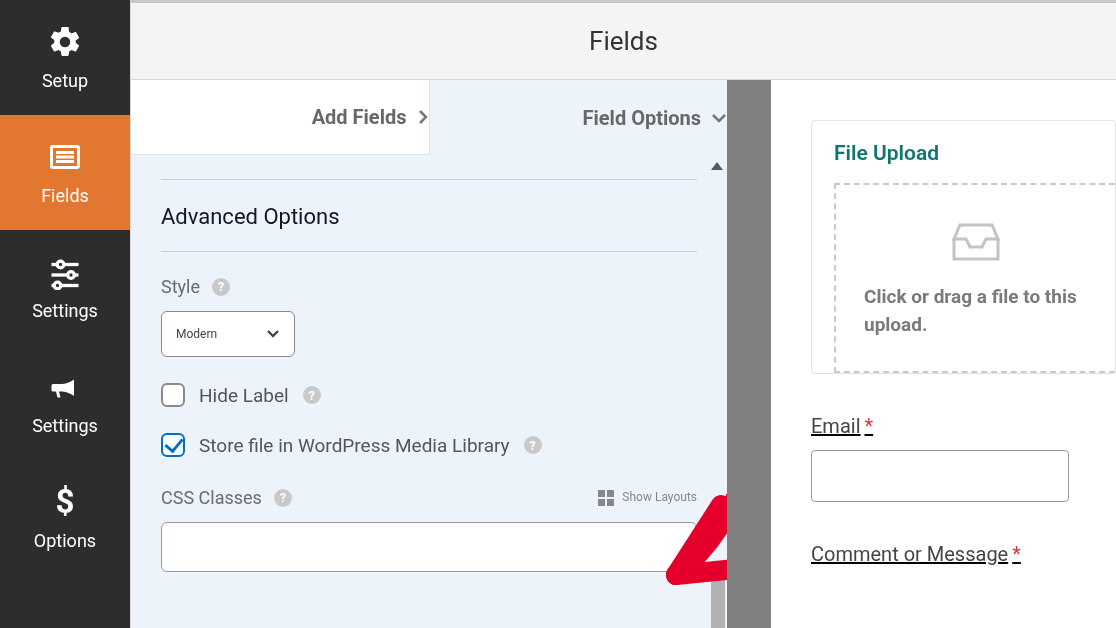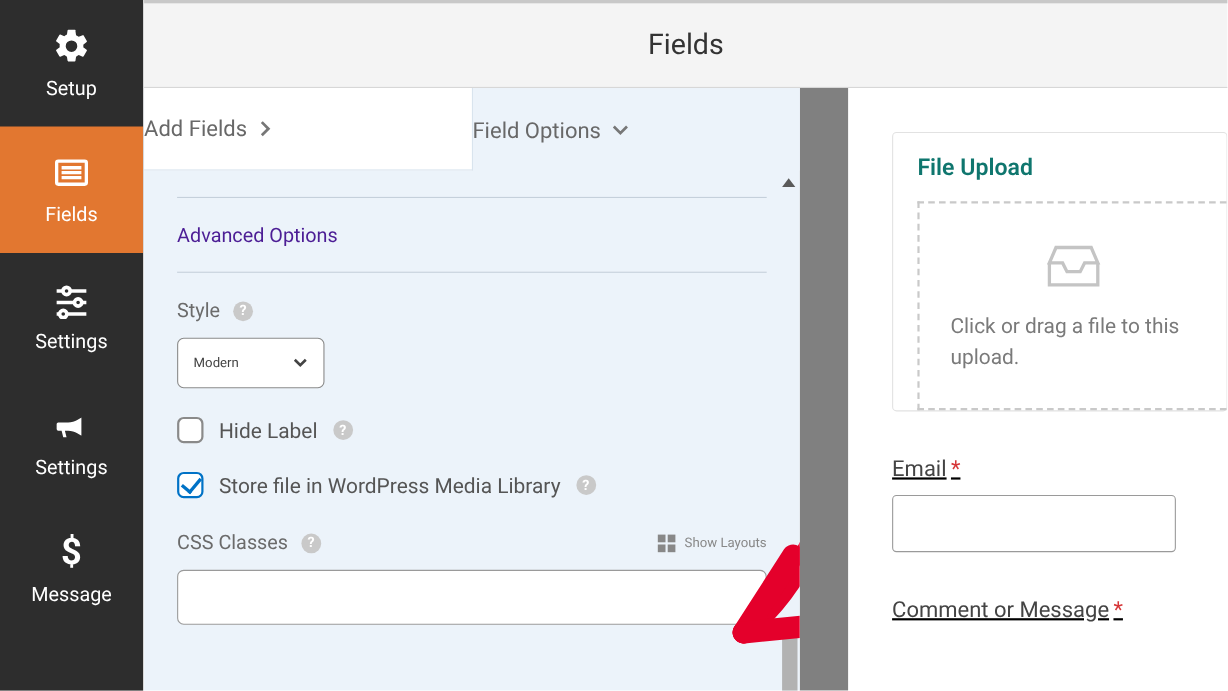--- a/index.html
+++ b/index.html
@@ -8,27 +8,27 @@
 .sidebar { width: 130px; background: #2d2d2d; display: flex; flex-direction: column; }
 .side-item { display: flex; flex-direction: column; align-items: center; justify-content: center; color: #fff; height: 115px; cursor: pointer; }
 .side-item.active { background: #e27730; }
 .side-item .icon { width: 36px; height: 36px; margin-bottom: 10px; }
 .side-item .label { font-size: 18px; }
 .main { flex: 1; display: flex; flex-direction: column; border-left: 1px solid #d7d7d7; }
 .topbar { height: 80px; border-top: 3px solid #c8c8c8; border-bottom: 1px solid #d7d7d7; background: #f4f4f4; display: flex; align-items: center; justify-content: center; font-size: 26px; color: #333; }
 .content { flex: 1; display: flex; overflow: hidden; }
 .left-panel { width: 596px; background: #ecf3fa; display: flex; flex-direction: column; position: relative; }
 .tabs { display: flex; height: 75px; position: relative; }
-.tab { flex: 1; display: flex; align-items: center; justify-content: flex-start; font-size: 20px; color: #686868; cursor: pointer; gap: 10px; }
+.tab { flex: 1; display: flex; align-items: center; justify-content: flex-end; font-size: 20px; color: #686868; cursor: pointer; gap: 10px; font-weight: bold; }
 .tab.add { background: #fff; border-right: 1px solid #d9e4ee; border-bottom: 1px solid #d9e4ee; }
 .tab.opt { background: #ecf3fa; }
 .scrollhint-up { position: absolute; top: 82px; right: 4px; width: 0; height: 0; border-left: 6px solid transparent; border-right: 6px solid transparent; border-bottom: 8px solid #5a5a5a; }
 .panel-body { padding: 24px 30px 0 30px; flex: 1; overflow: hidden; position: relative; }
 .hr { border: 0; border-top: 1px solid #c5d0db; margin: 0; }
-.section-title { font-size: 18px; color: #4c1d95; padding: 24px 0 22px 0; }
+.section-title { font-size: 22px; color: #0f172a; padding: 24px 0 22px 0; }
 .field-row { margin-top: 24px; }
 .field-label { font-size: 18px; color: #6b6b6b; display: flex; align-items: center; gap: 12px; text-align: center; }
 .help { width: 18px; height: 18px; border-radius: 50%; background: #c9c9c9; color: #fff; font-size: 13px; display: inline-flex; align-items: center; justify-content: center; font-weight: bold; }
 .select { margin-top: 14px; background: #fff; border: 1.5px solid #8a8a8a; border-radius: 6px; height: 46px; width: 134px; display: flex; align-items: center; padding: 0 14px; font-size: 12px; color: #444; justify-content: space-between; cursor: pointer; }
 .checkbox-row { display: flex; align-items: center; gap: 14px; margin-top: 26px; font-size: 19px; color: #555; }
 .chk { width: 24px; height: 24px; border: 2px solid #8a8a8a; border-radius: 6px; background: #fff; display: inline-flex; align-items: center; justify-content: center; cursor: pointer; }
 .chk.checked { border-color: #0072c6; }
 .chk.checked::after { content: ""; width: 8px; height: 14px; border: solid #0072c6; border-width: 0 3px 3px 0; transform: rotate(40deg) translate(-1px,-2px); }
 .css-row { margin-top: 30px; display: flex; align-items: center; justify-content: space-between; }
 .show-layouts { display: flex; align-items: flex-start; gap: 8px; color: #888; font-size: 12px; cursor: pointer; }
@@ -37,21 +37,21 @@
   linear-gradient(#888,#888) 9px 0/7px 7px no-repeat,
   linear-gradient(#888,#888) 0 9px/7px 7px no-repeat,
   linear-gradient(#888,#888) 9px 9px/7px 7px no-repeat; }
 .text-input { margin-top: 14px; width: 100%; height: 50px; background: #fff; border: 1.5px solid #9a9a9a; border-radius: 6px; padding: 0 12px; font-size: 17px; }
 .vscroll-track { position: absolute; right: 0; top: 158px; width: 18px; bottom: 0; background: transparent; }
 .vscroll-thumb { position: absolute; right: 2px; top: 332px; width: 14px; height: 190px; background: #b2b2b2; border-radius: 2px; }
 .gutter { width: 44px; background: #808080; }
 .preview { flex: 1; padding: 40px 0 0 40px; overflow: hidden; }
 .file-upload-card { border: 1px solid #e2e2e2; border-radius: 4px; padding: 20px 0 0 0; width: 100%; }
 .card-title { font-size: 21px; font-weight: 600; color: #0f766e; padding: 0 0 18px 22px; }
-.dropzone { margin: 0 0 0 22px; border: 2px dashed #c9c9c9; border-right: none; height: 190px; display: flex; flex-direction: column; align-items: center; justify-content: center; color: #7a7a7a; font-size: 19px; gap: 18px; padding: 0 10px; }
+.dropzone { margin: 0 0 0 22px; border: 2px dashed #c9c9c9; border-right: none; height: 190px; display: flex; flex-direction: column; align-items: center; justify-content: center; color: #7a7a7a; font-size: 19px; gap: 18px; padding: 0 10px; font-weight: bold; }
 .dropzone .hint { align-self: flex-start; padding-left: 18px; line-height: 1.5; }
 .preview-field { margin-top: 40px; text-decoration: underline; }
 .preview-label { font-size: 20px; color: #444; }
 .req { color: #d63638; margin-left: 4px; }
 .preview-input { margin-top: 12px; width: 258px; height: 52px; border: 1.5px solid #9a9a9a; border-radius: 4px; background: #fff; }
 .annotation-arrow { position: absolute; top: 120px; left: 420px; width: 260px; height: 340px; pointer-events: none; z-index: 50; }
 svg { display: block; }
 </style>
 </head>
 <body>
@@ -97,21 +97,21 @@
           </svg>
       </span>
       <span class="label">Settings</span>
     </div>
     <div class="side-item">
       <span class="icon">
         <svg viewBox="0 0 24 24" fill="#fff">
             <text x="12" y="19" text-anchor="middle" font-size="22" font-weight="bold" font-family="Arial">$</text>
           </svg>
       </span>
-      <span class="label">Message</span>
+      <span class="label">Options</span>
     </div>
   </nav>
 
   <div class="main">
     <div class="topbar">
       <span>Fields</span>
     </div>
 
     <div class="content">
 

